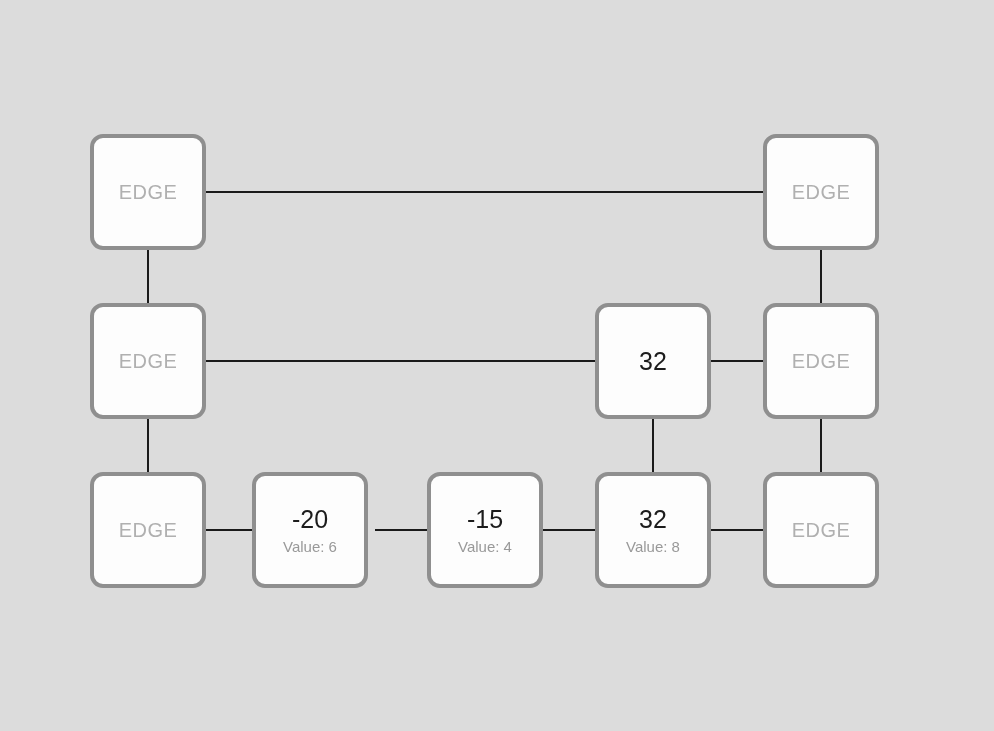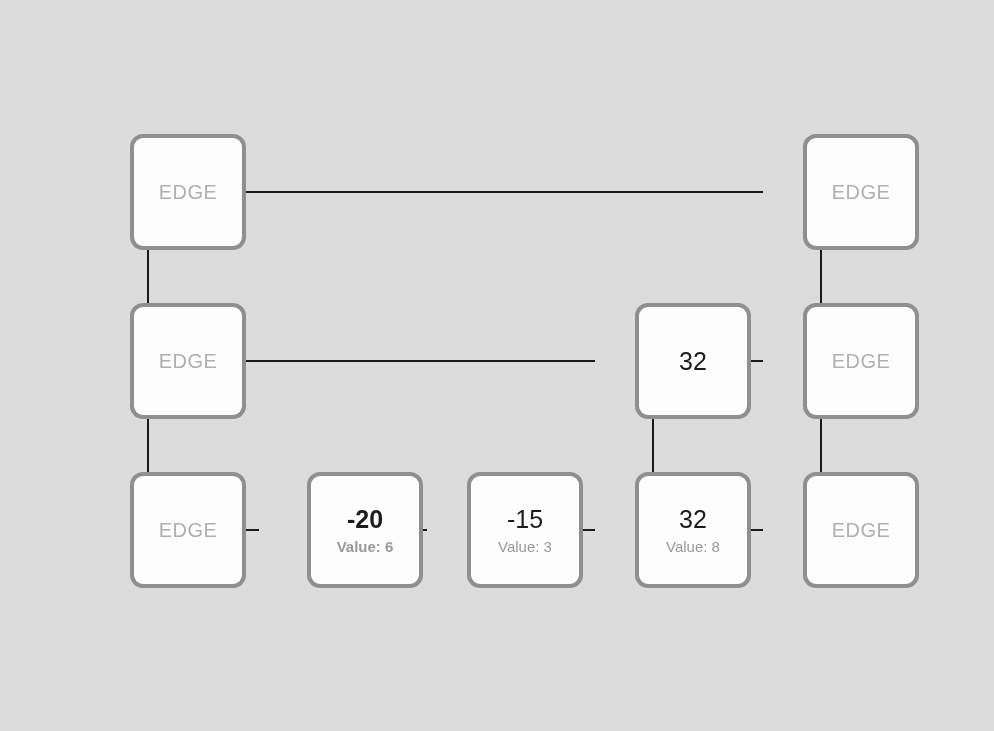--- a/index.html
+++ b/index.html
@@ -22,21 +22,20 @@
     box-sizing: border-box;
     background: #fdfdfd;
     border: 4px solid #8f8f8f;
     border-radius: 13px;
     display: flex;
     flex-direction: column;
     align-items: center;
     justify-content: center;
     text-align: center;
     z-index: 2;
-    margin-left: 40px;
   }
   .edge-label {
     color: #b0b0b0;
     font-size: 20px;
     letter-spacing: 0.5px;
   }
   .num {
     color: #1c1c1c;
     font-size: 25px;
   }
@@ -84,27 +83,27 @@
   <div class="node" style="left:595px; top:303px;">
     <span class="num">32</span>
   </div>
   <div class="node" style="left:763px; top:303px;">
     <span class="edge-label">EDGE</span>
   </div>
 
   <div class="node" style="left:90px; top:472px;">
     <span class="edge-label">EDGE</span>
   </div>
-  <div class="node" style="left:267px; top:472px;font-weight:bold;">
+  <div class="node" style="left:252px; top:472px;">
     <span class="num">-20</span>
     <span class="sub">Value: 6</span>
   </div>
   <div class="node" style="left:427px; top:472px;">
     <span class="num">-15</span>
-    <span class="sub">Value: 3</span>
+    <span class="sub">Value: 4</span>
   </div>
   <div class="node" style="left:595px; top:472px;">
     <span class="num">32</span>
     <span class="sub">Value: 8</span>
   </div>
   <div class="node" style="left:763px; top:472px;">
     <span class="edge-label">EDGE</span>
   </div>
 
 </div>

